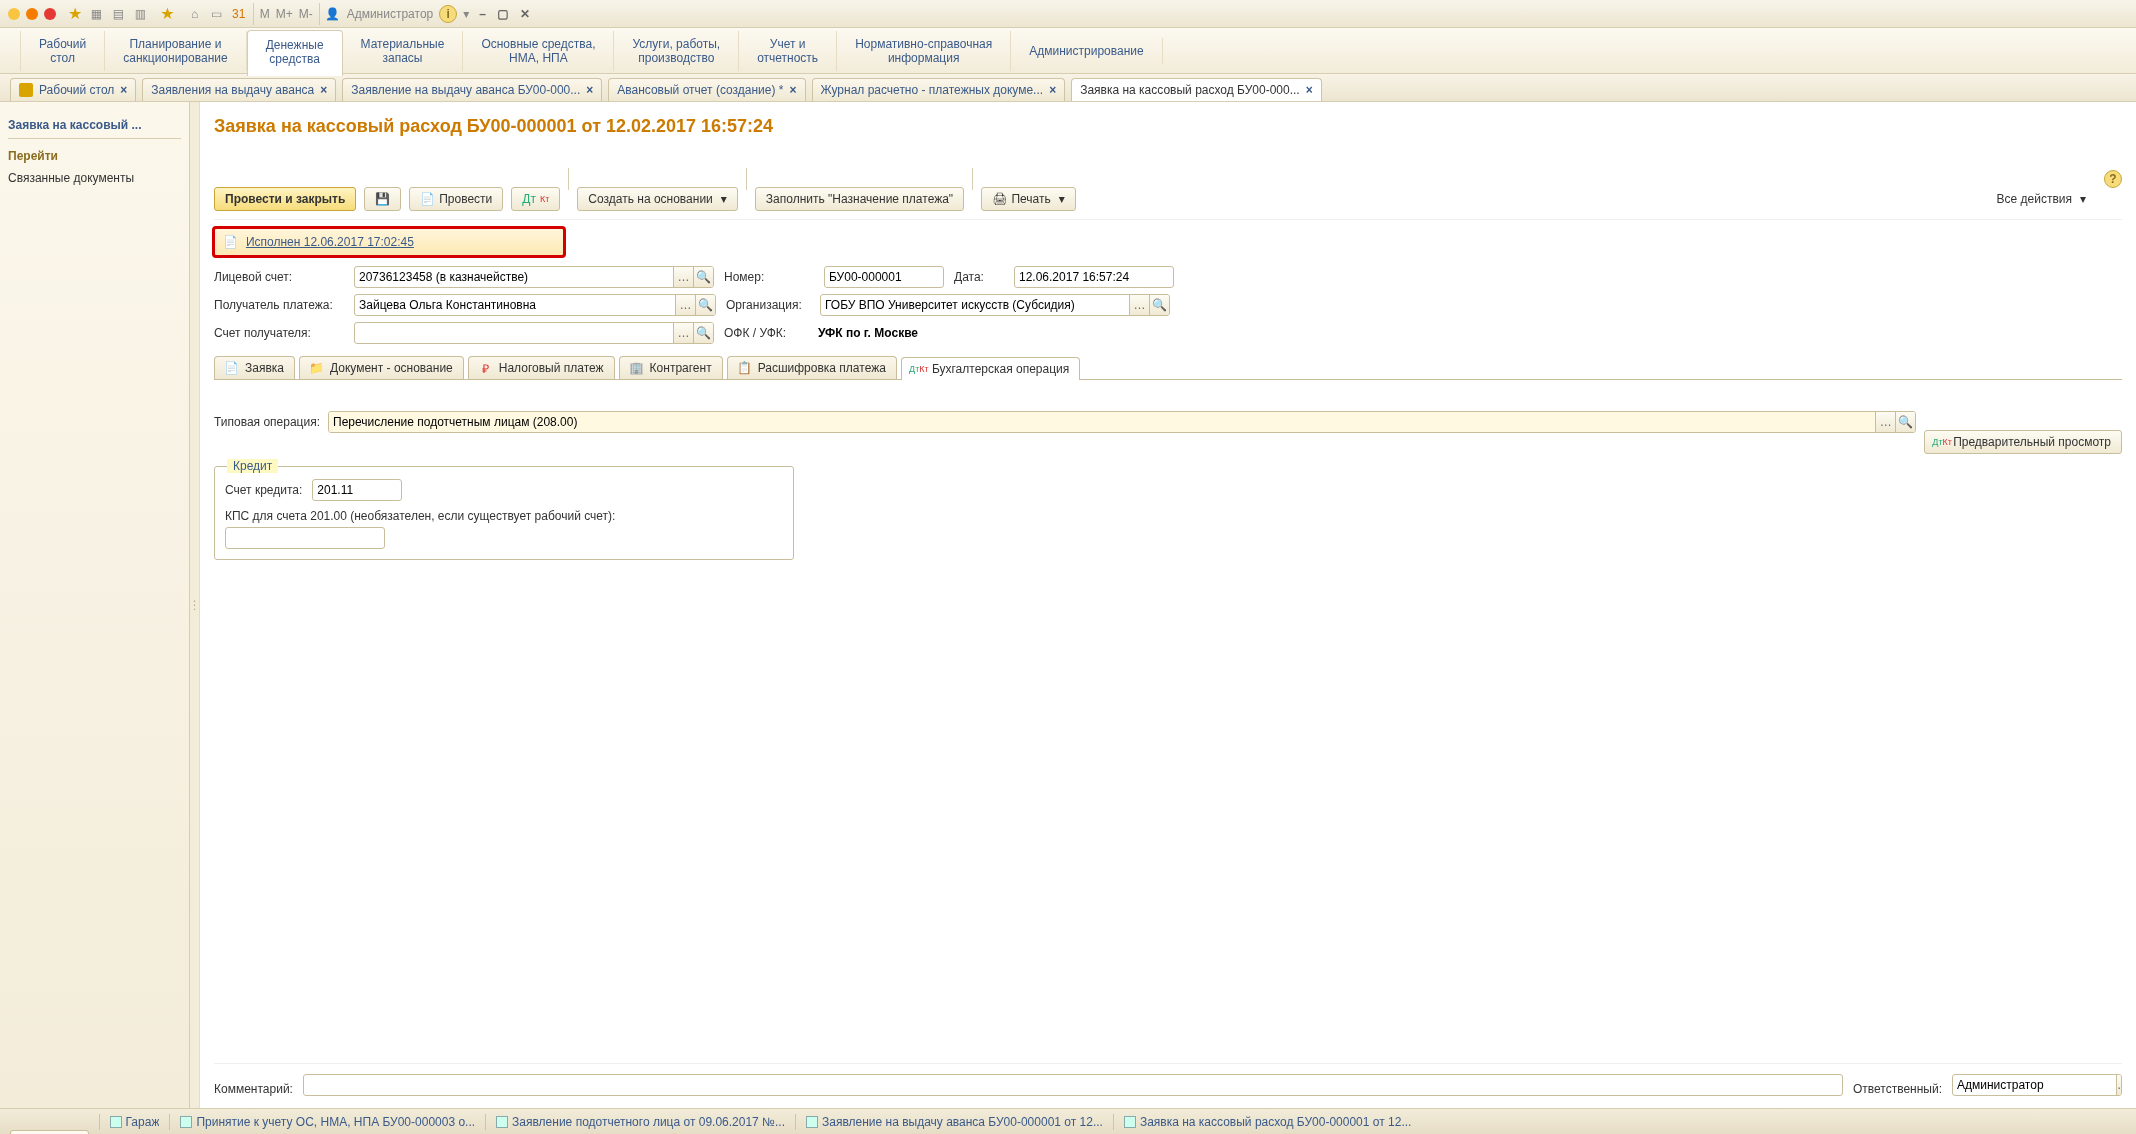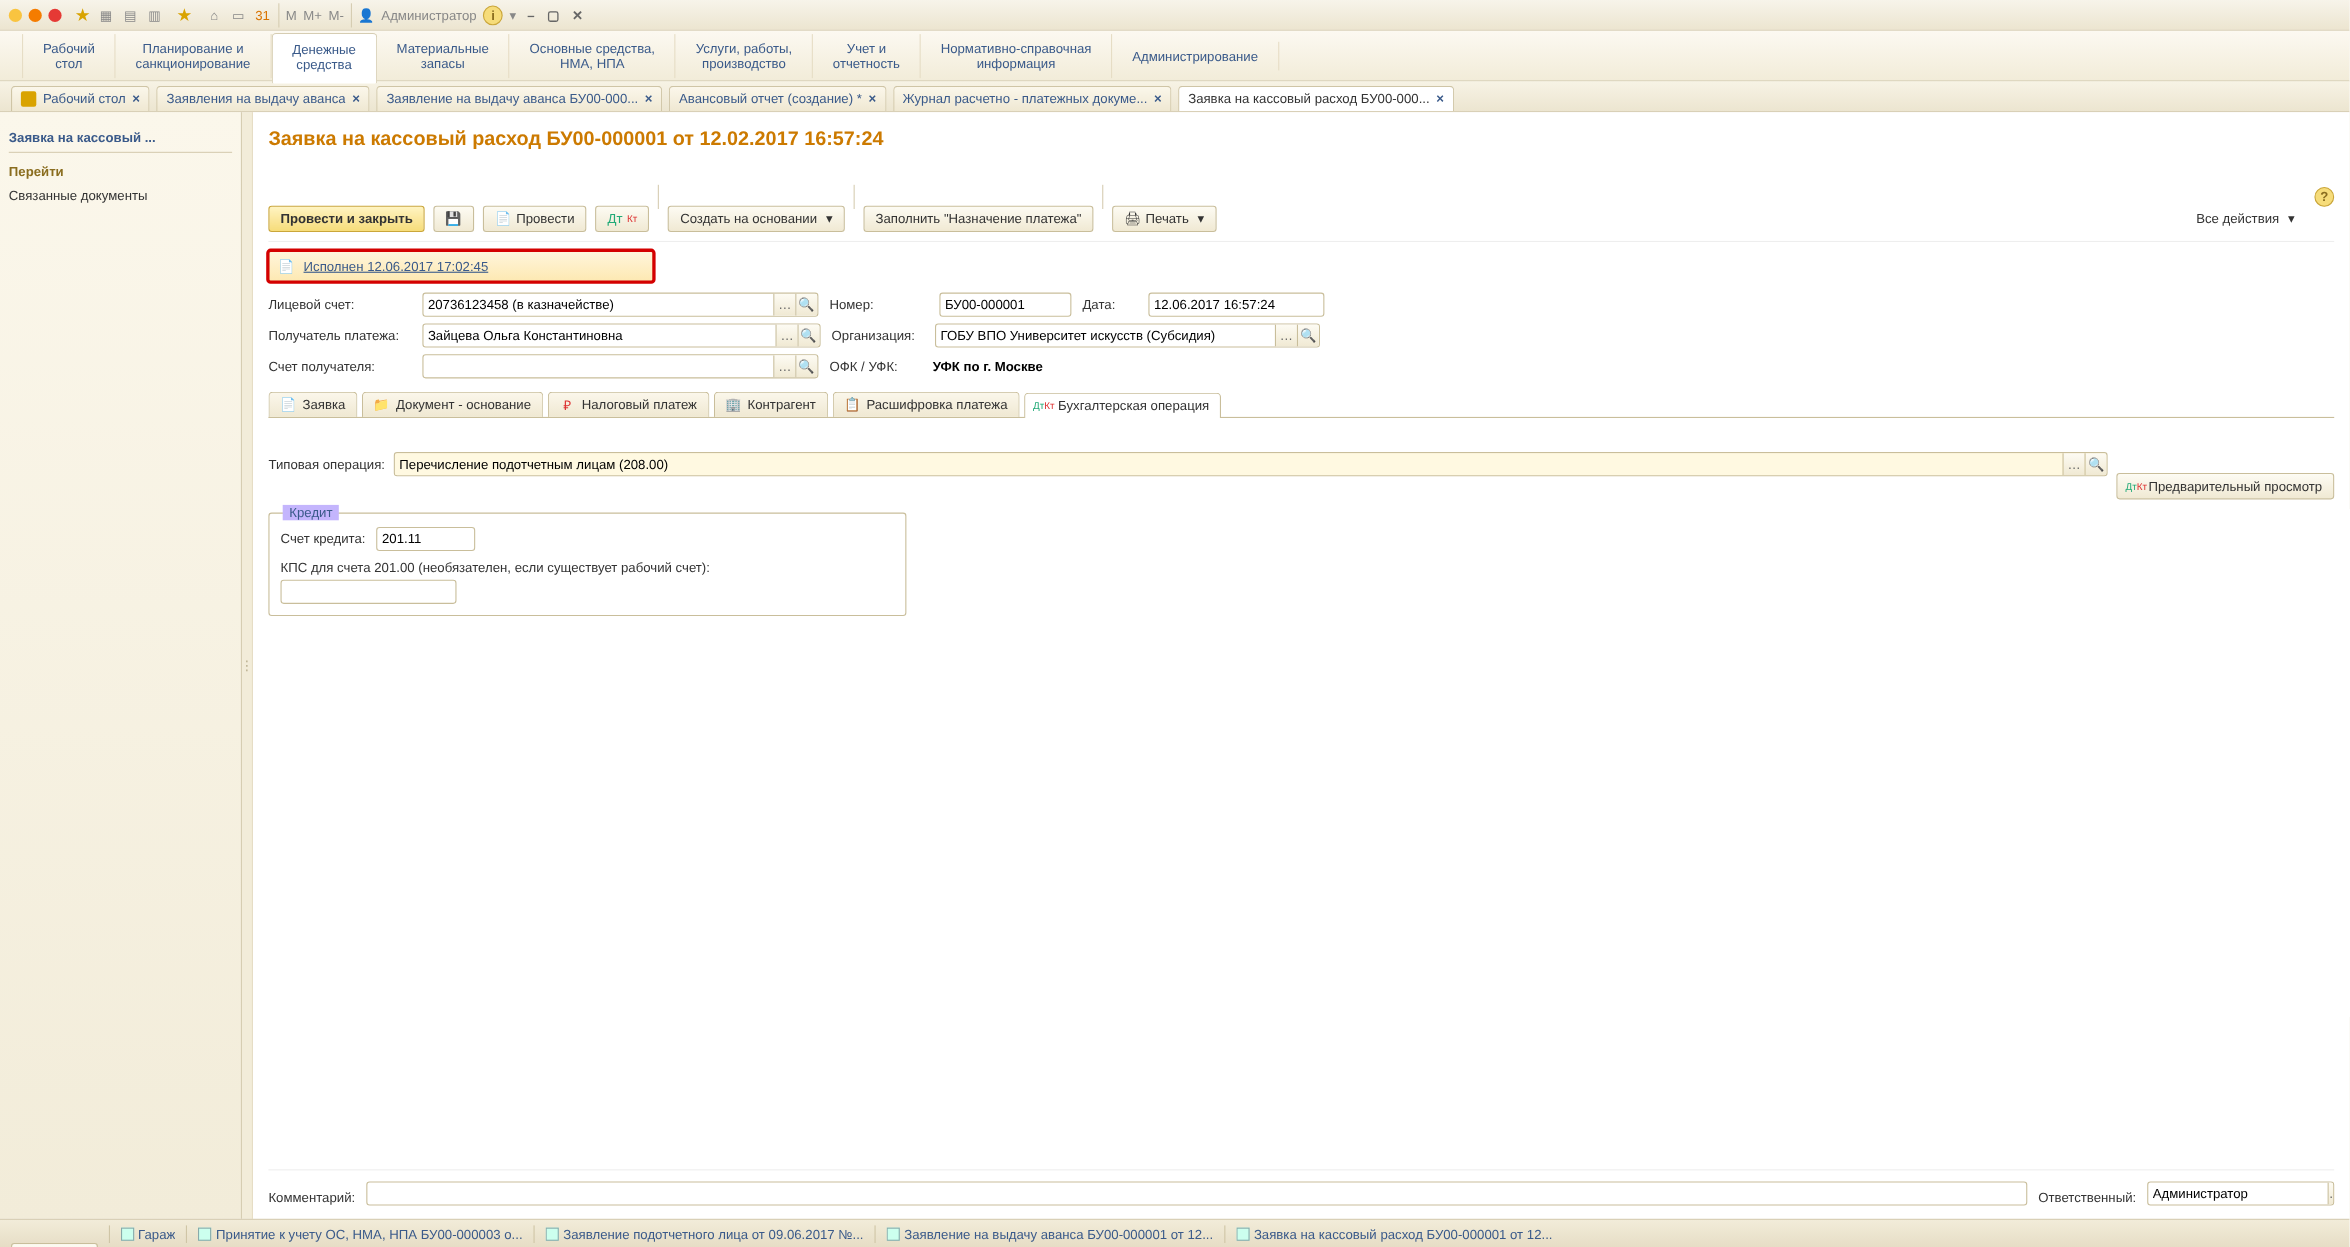--- a/index.html
+++ b/index.html
@@ -17,21 +17,21 @@
 .section-item { padding: 6px 18px; text-align: center; color: #3a5a8a; cursor: pointer; line-height: 14px; border-right: 1px solid #e6ddc5; }
 .section-item:first-child { border-left: 1px solid #e6ddc5; }
 .section-item.active { background: #fff; border: 1px solid #d6cdb2; border-bottom: none; border-radius: 4px 4px 0 0; padding: 7px 18px 10px 18px; position: relative; top: 2px; }
 .tabs-bar { height: 28px; background: linear-gradient(#f7f3e5,#ece5d0); border-bottom: 1px solid #d6cdb2; display: flex; align-items: flex-end; padding: 0 10px; gap: 6px; }
 .tab { background: linear-gradient(#fbf7eb,#efe8d2); border: 1px solid #cfc5a6; border-bottom: none; border-radius: 4px 4px 0 0; padding: 4px 8px; display: flex; align-items: center; gap: 6px; color: #3a5a8a; max-width: 260px; white-space: nowrap; overflow: hidden; }
 .tab.active { background: #fff; color: #333; }
 .tab .x { color: #3a5a8a; font-weight: bold; cursor: pointer; }
 .tab .ico-s { width: 14px; height: 14px; background: #d9a300; border-radius: 2px; }
 .tab-ell { overflow: hidden; text-overflow: ellipsis; }
 .body-row { flex: 1; display: flex; min-height: 0; }
-.sidebar { width: 220px; background: linear-gradient(#fbf7eb,#f2ecd9); border-right: 1px solid #d6cdb2; padding: 10px 8px; }
+.sidebar { width: 190px; background: linear-gradient(#fbf7eb,#f2ecd9); border-right: 1px solid #d6cdb2; padding: 10px 8px; }
 .side-title { color: #3a5a8a; font-weight: bold; padding: 6px 0; border-bottom: 1px solid #d6cdb2; white-space: nowrap; overflow: hidden; text-overflow: ellipsis; }
 .side-section { color: #8a6d1f; font-weight: bold; padding: 10px 0 4px 0; }
 .side-link { color: #333; padding: 4px 0; cursor: pointer; }
 .splitter { width: 10px; background: #f2ecd9; display: flex; align-items: center; justify-content: center; color: #b8ae8e; border-right: 1px solid #e6ddc5; }
 .main { flex: 1; background: #fff; display: flex; flex-direction: column; padding: 10px 14px 0 14px; min-width: 0; }
 .page-title { color: #cc7a00; font-size: 18px; font-weight: bold; padding: 4px 0 10px 0; }
 .toolbar { display: flex; align-items: center; gap: 8px; padding-bottom: 8px; border-bottom: 1px solid #eee; }
 .btn { background: linear-gradient(#fdfbf3,#f0e9d3); border: 1px solid #c9be9b; border-radius: 3px; padding: 4px 10px; color: #333; cursor: pointer; display: inline-flex; align-items: center; gap: 4px; margin-top: 40px; }
 .btn.primary { background: linear-gradient(#fff4c2,#f6dc7a); border-color: #caa63a; font-weight: bold; }
 .tb-sep { width: 1px; height: 22px; background: #d6cdb2; }
@@ -47,21 +47,21 @@
 .input-wrap input { border: none; outline: none; flex: 1; padding: 0 4px; height: 20px; font-size: 12px; background:transparent; }
 .inp-btn { width: 20px; height: 20px; background: linear-gradient(#fdfbf3,#f0e9d3); border-left: 1px solid #c9be9b; display: inline-flex; align-items: center; justify-content: center; color: #666; cursor: pointer; }
 .bold-txt { font-weight: bold; }
 .subtabs { display: flex; margin-top: 12px; border-bottom: 1px solid #c9be9b; }
 .subtab { background: linear-gradient(#fbf7eb,#efe8d2); border: 1px solid #c9be9b; border-bottom: none; border-radius: 4px 4px 0 0; padding: 4px 10px; display: flex; align-items: center; gap: 6px; margin-right: 4px; color: #333; cursor: pointer; }
 .subtab.active { background: #fff; position: relative; top: 1px; }
 .st-ico { width: 14px; height: 14px; display:inline-flex; align-items:center; justify-content:center; }
 .op-row { display: flex; align-items: center; gap: 8px; margin-top: 10px; }
 .op-row .input-wrap { flex: 1; background: #fff9e1; }
 .fieldset { border: 1px solid #c9be9b; border-radius: 3px; margin-top: 12px; padding: 12px 10px 10px 10px; width: 580px; position: relative; }
-.fieldset .legend { position: absolute; top: -8px; left: 12px; background: #c4b5fd; padding: 0 6px; color: #3a5a8a; }
+.fieldset .legend { position: absolute; top: -8px; left: 12px; background: #fef9c3; padding: 0 6px; color: #3a5a8a; }
 .footer-row { display: flex; align-items: flex-end; gap: 10px; padding: 10px 0 12px 0; border-top: 1px solid #eee; margin-top: auto; }
 .footer-row .input-wrap.big { flex: 1; }
 .taskbar { height: 26px; background: linear-gradient(#f2ecd9,#e6ddc5); border-top: 1px solid #d6cdb2; display: flex; align-items: center; padding: 0 10px; gap: 10px; }
 .task-item { display: flex; align-items: center; gap: 4px; color: #3a5a8a; cursor: pointer; max-width: 420px; white-space: nowrap; overflow: hidden; text-overflow: ellipsis; }
 .task-sep { width: 1px; height: 16px; background: #cfc5a6; }
 .sq { width:12px; height:12px; border:1px solid #8aa; background:#cfe; display:inline-block; }
 .ml4 { margin-left: 4px; }
 </style>
 </head>
 <body>

